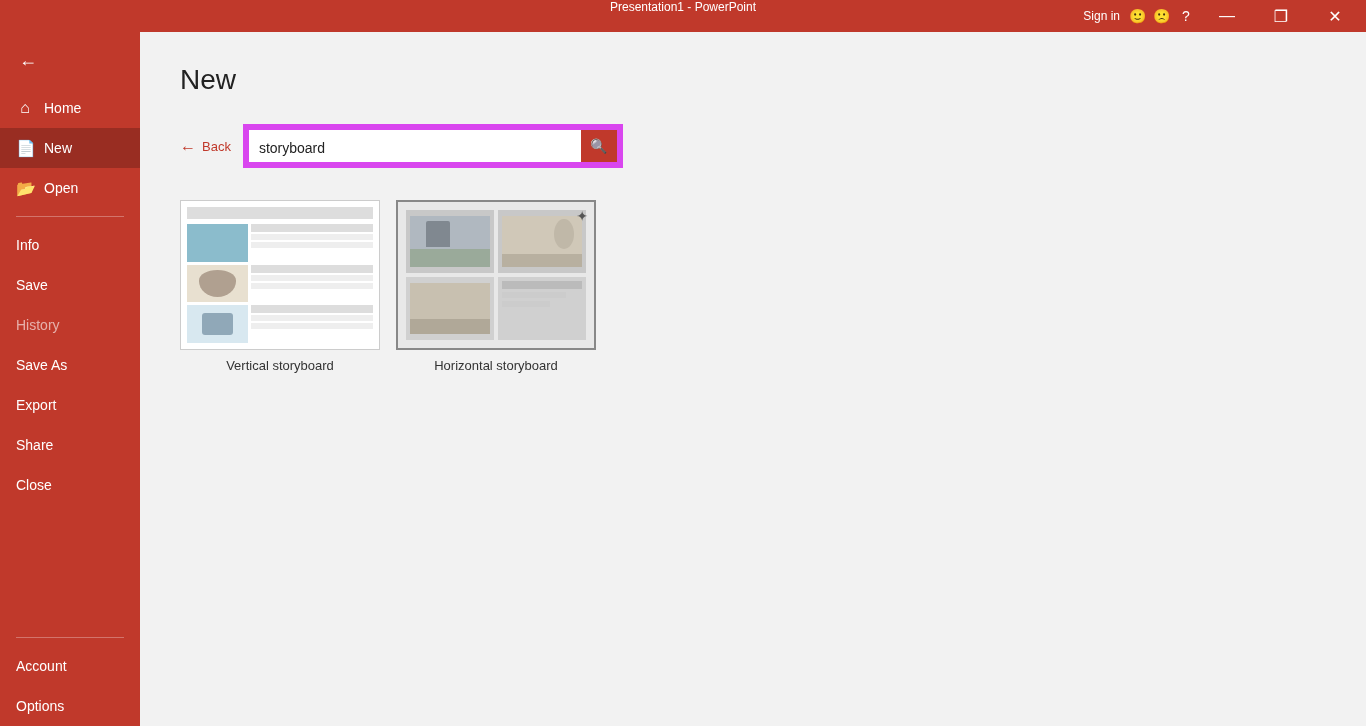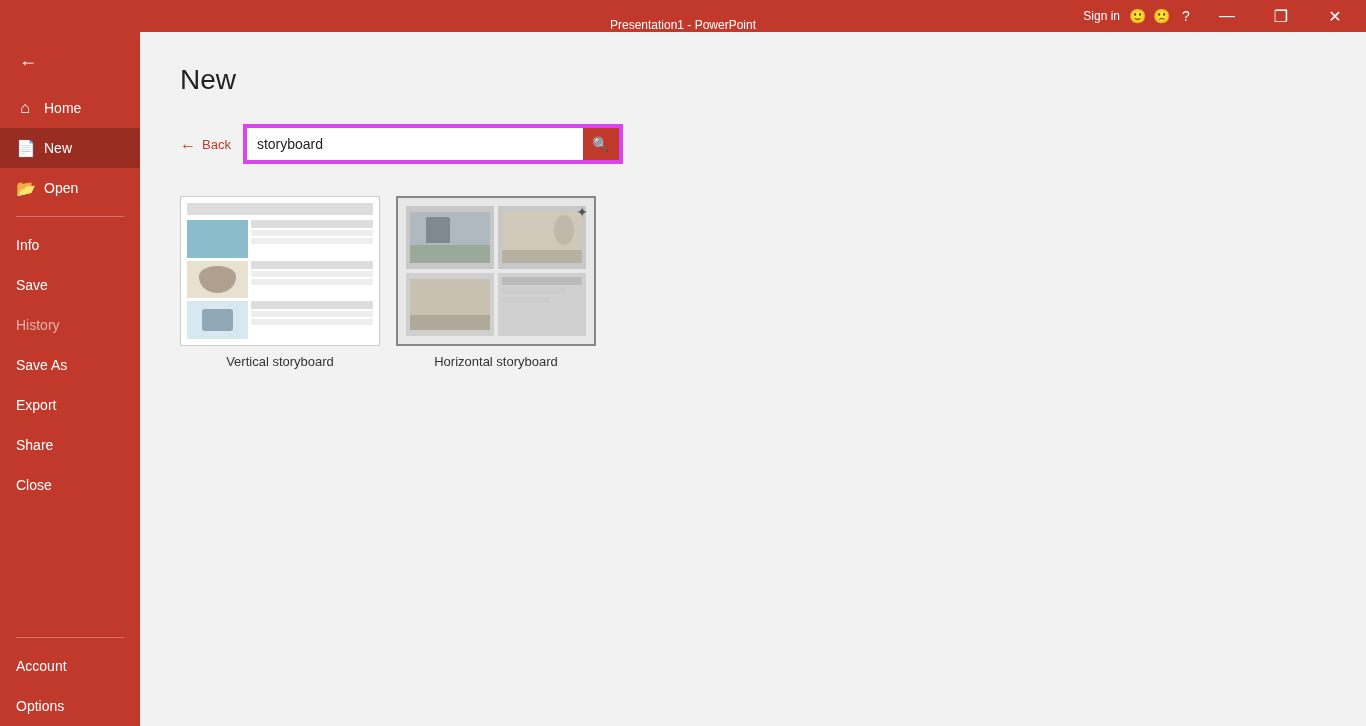--- a/index.html
+++ b/index.html
@@ -3,21 +3,21 @@
   <meta charset="utf-8">
   <style>
     * { margin: 0; padding: 0; box-sizing: border-box; }
     body { font-family: 'Segoe UI', Arial, sans-serif; width: 1366px; height: 726px; overflow: hidden; background: #f2f2f2; display: flex; flex-direction: column; }
 
     
     .title-bar {
       height: 32px;
       background: #c0392b;
       display: flex;
-      align-items: flex-end;
+      align-items: flex-start;
       justify-content: space-between;
       padding: 0 8px;
       flex-shrink: 0;
     }
     .title-bar-center {
       position: absolute;
       left: 50%;
       transform: translateX(-50%);
       color: white;
       font-size: 12px;
@@ -148,22 +148,22 @@
       color: #c0392b;
       font-size: 13px;
       cursor: pointer;
       text-decoration: none;
     }
     .back-arrow {
       font-size: 16px;
     }
     .search-box {
       display: flex;
-      align-items: center;
-      border: 4px solid #d946ef;
+      align-items: flex-end;
+      border: 6px solid #d946ef;
       background: white;
       width: 380px;
     }
     .search-input {
       flex: 1;
       border: none;
       outline: none;
       padding: 6px 10px;
       font-size: 14px;
       color: #222;

